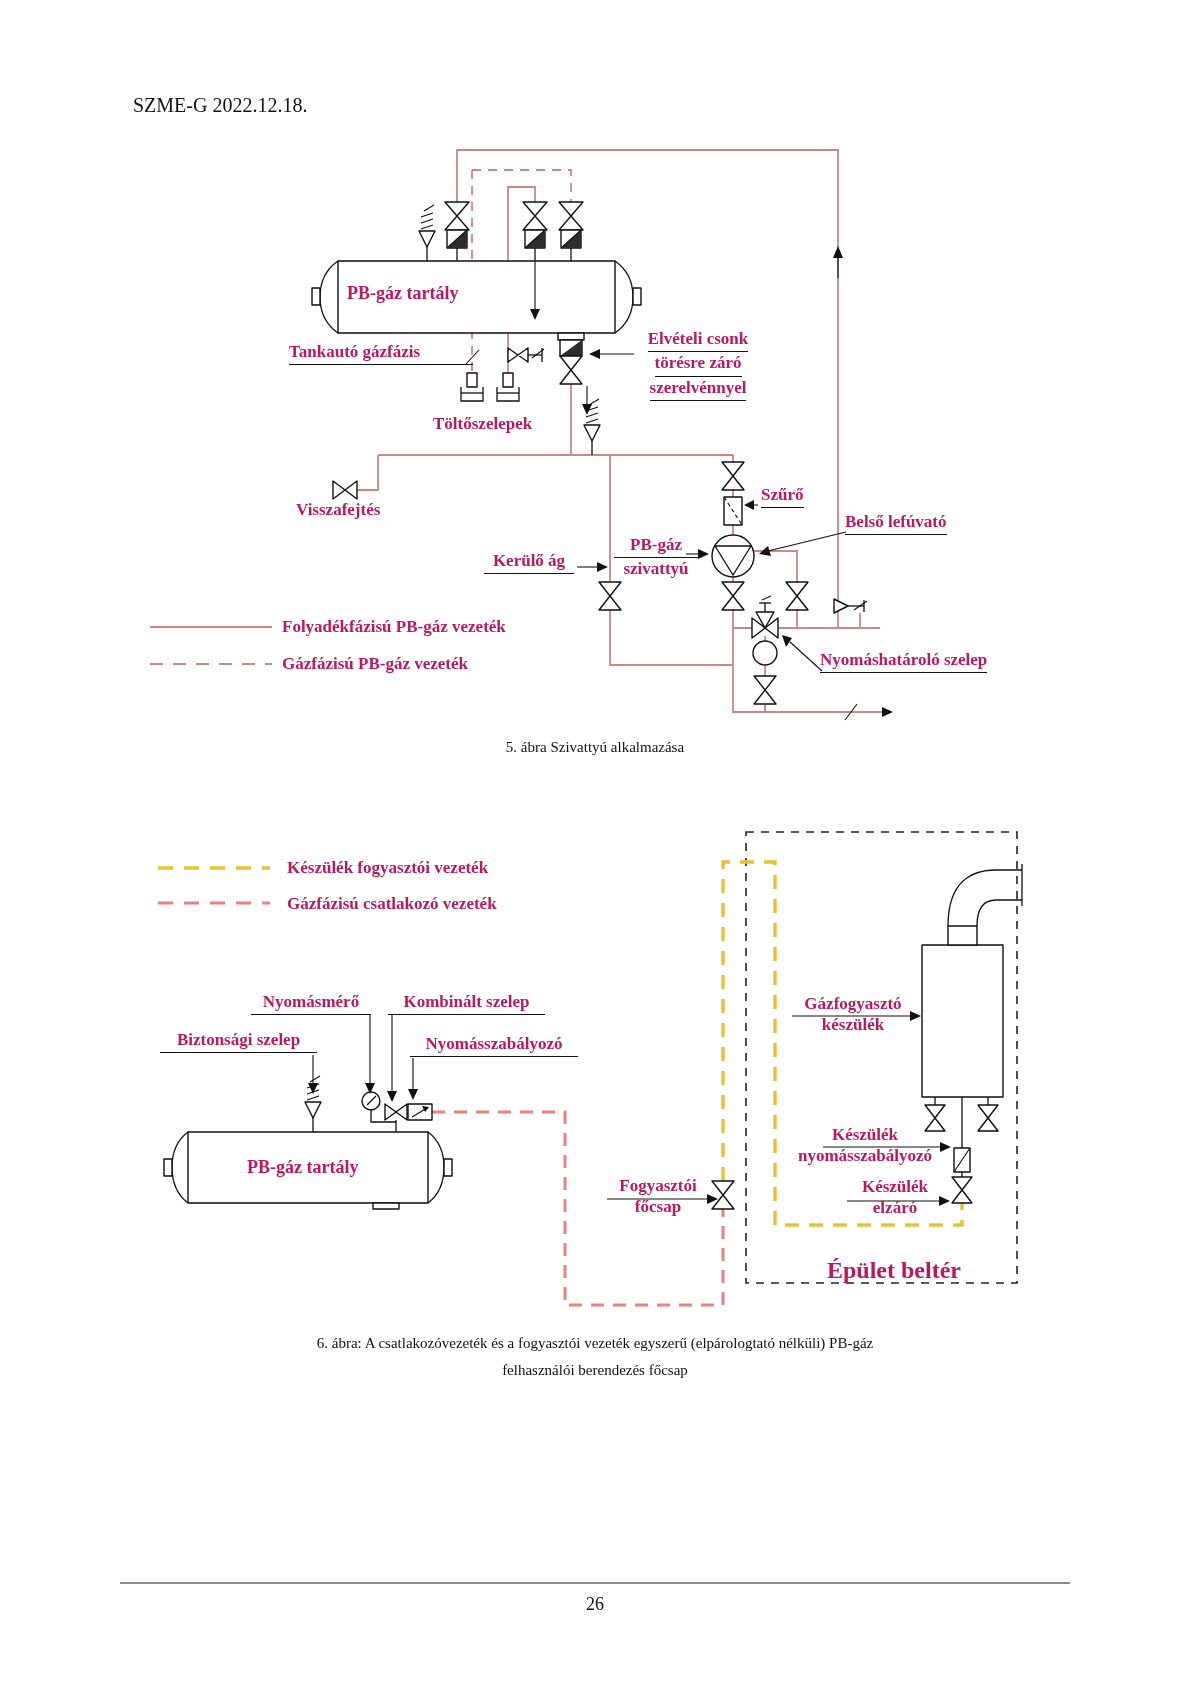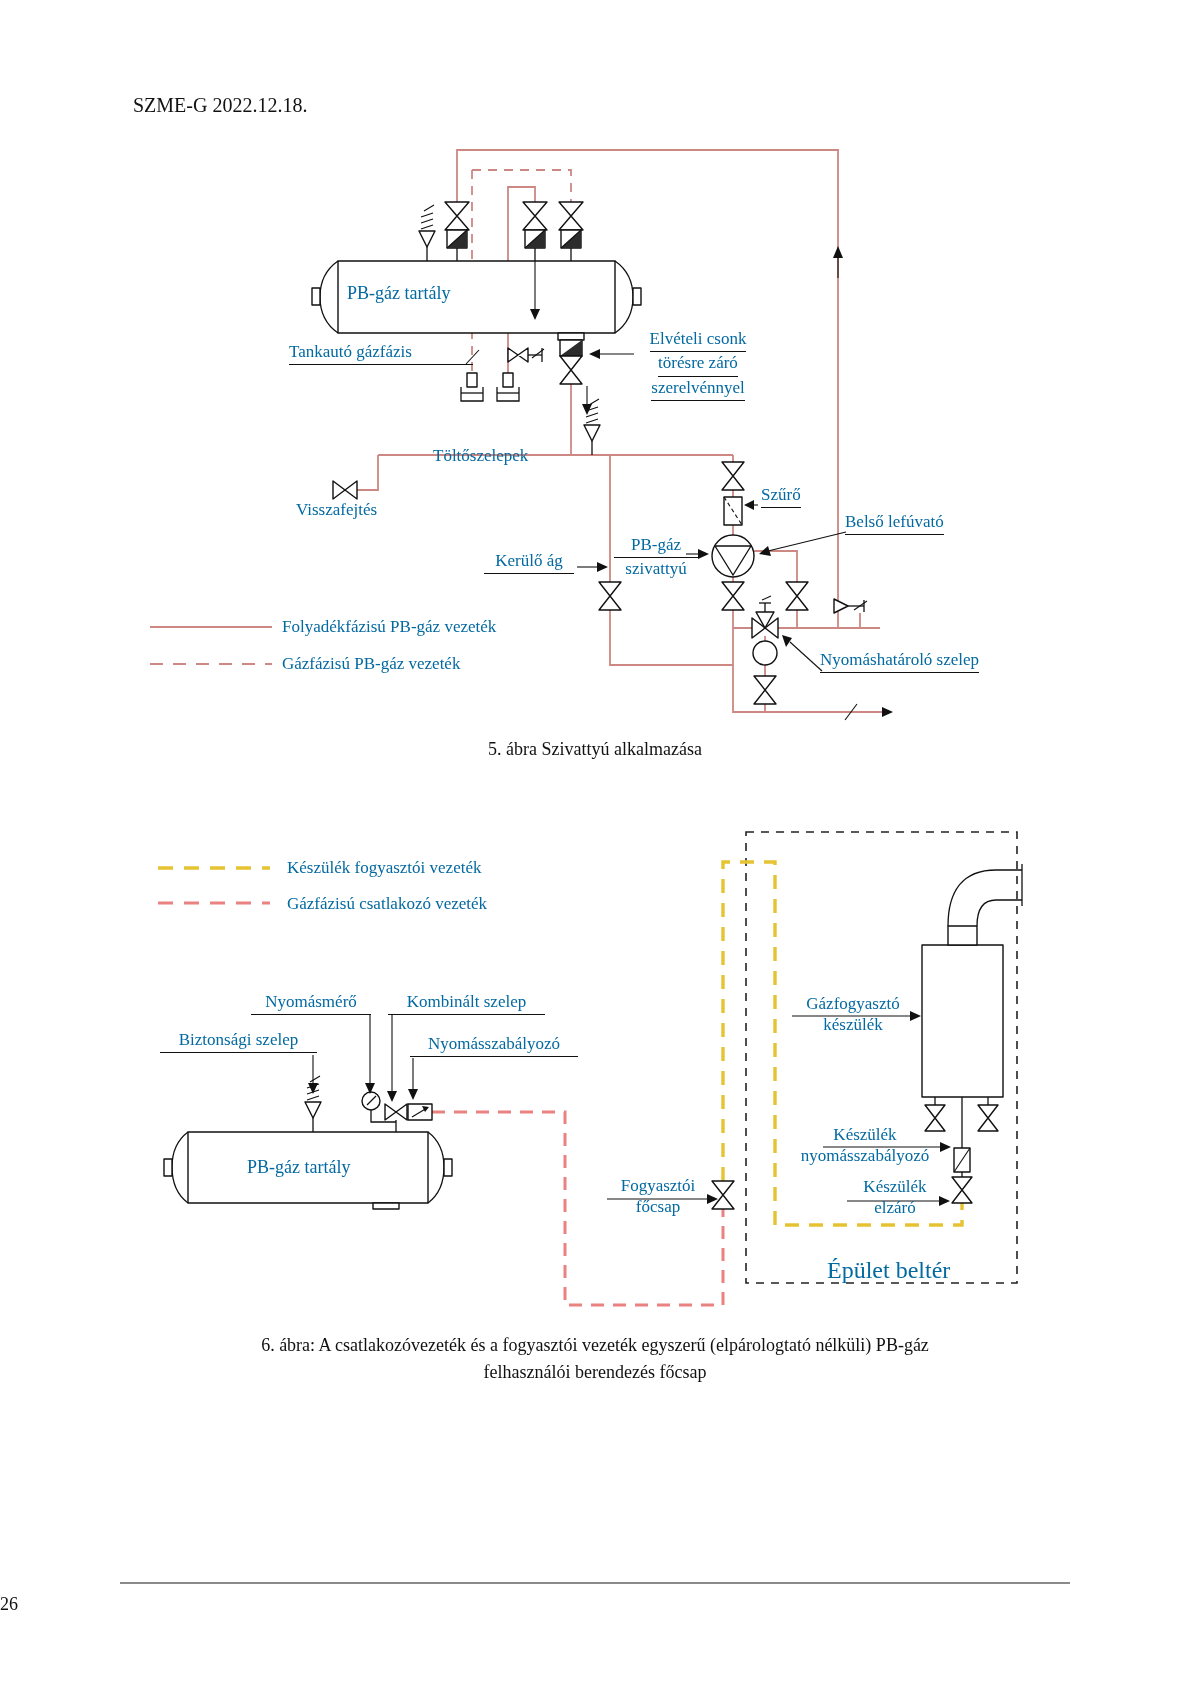--- a/index.html
+++ b/index.html
@@ -9,28 +9,28 @@
   .sym{fill:#fff;stroke:#111;stroke-width:1.4;stroke-linejoin:round;}
   .blk{stroke:#111;stroke-width:1.3;fill:none;}
   .thin{stroke:#111;stroke-width:1.1;fill:none;}
   .fillb{fill:#111;stroke:none;}
   .darkhalf{fill:#2c2c2c;stroke:none;}
   .pipe{stroke:#cd8883;stroke-width:1.8;fill:none;}
   .pipe-d{stroke:#cd8883;stroke-width:1.8;fill:none;stroke-dasharray:9 7;}
   .ypipe{stroke:#e6c332;stroke-width:3.4;fill:none;stroke-dasharray:14 10;}
   .rpipe{stroke:#e98280;stroke-width:3;fill:none;stroke-dasharray:13 9;}
   .bldg{stroke:#222;stroke-width:1.6;fill:none;stroke-dasharray:8 7;}
-  .lbl{position:absolute;font-size:17px;line-height:1.25;color:#0369a1;white-space:nowrap;}
+  .lbl{position:absolute;font-size:17px;line-height:1.25;color:#be185d;white-space:nowrap;font-weight:bold;}
   .ul{border-bottom:1.4px solid #111;padding-bottom:2px;}
   .ctr{text-align:center;white-space:normal;}
   .ctr .ln{display:inline-block;white-space:nowrap;}
-  .cap{position:absolute;left:0;width:1190px;text-align:center;font-size:18px;color:#111;}
+  .cap{position:absolute;left:0;width:1190px;text-align:center;font-size:15px;color:#111;}
   .hdr{position:absolute;left:133px;top:66px;font-size:20px;margin-top:28px;}
   .pgline{position:absolute;left:120px;top:1582px;width:950px;border-top:2px solid #8a8a8a;}
-  .pgnum{position:absolute;left:0;top:1594px;width:1190px;text-align:left;font-size:18px;}
+  .pgnum{position:absolute;left:0;top:1594px;width:1190px;text-align:center;font-size:18px;}
 </style>
 </head>
 <body>
 
 <div class="page">
 
   <svg width="1190" height="1683" viewBox="0 0 1190 1683">
     <defs>
       <g id="vv">
           <path class="sym" d="M-11 -14 H11 L-11 14 H11 Z"></path>
@@ -258,21 +258,21 @@
       <polygon class="fillb" points="951,1147 940,1142 940,1152"></polygon>
       <line class="thin" x1="847" y1="1201" x2="942" y2="1201"></line>
       <polygon class="fillb" points="950,1201 939,1196 939,1206"></polygon>
     </g>
   </svg>
 
   <div class="hdr">SZME-G 2022.12.18.</div>
 
   <div class="lbl" style="left:347px;top:282px;font-size:18px;">PB-gáz tartály</div>
   <div class="lbl ul" style="left:289px;top:341px;width:184px;">Tankautó gázfázis</div>
-  <div class="lbl" style="left:433px;top:413px;margin-top:32px;">Töltőszelepek</div>
+  <div class="lbl" style="left:433px;top:413px;">Töltőszelepek</div>
   <div class="lbl ctr" style="left:628px;top:328px;width:140px;">
     <span class="ln ul">Elvételi csonk</span><br>
     <span class="ln ul">törésre záró</span><br>
     <span class="ln ul">szerelvénnyel</span>
   </div>
   <div class="lbl" style="left:296px;top:499px;">Visszafejtés</div>
   <div class="lbl ul ctr" style="left:484px;top:550px;width:90px;">Kerülő ág</div>
   <div class="lbl ctr" style="left:614px;top:534px;width:84px;">
     <div class="ul">PB-gáz</div>
     <div>szivattyú</div>

